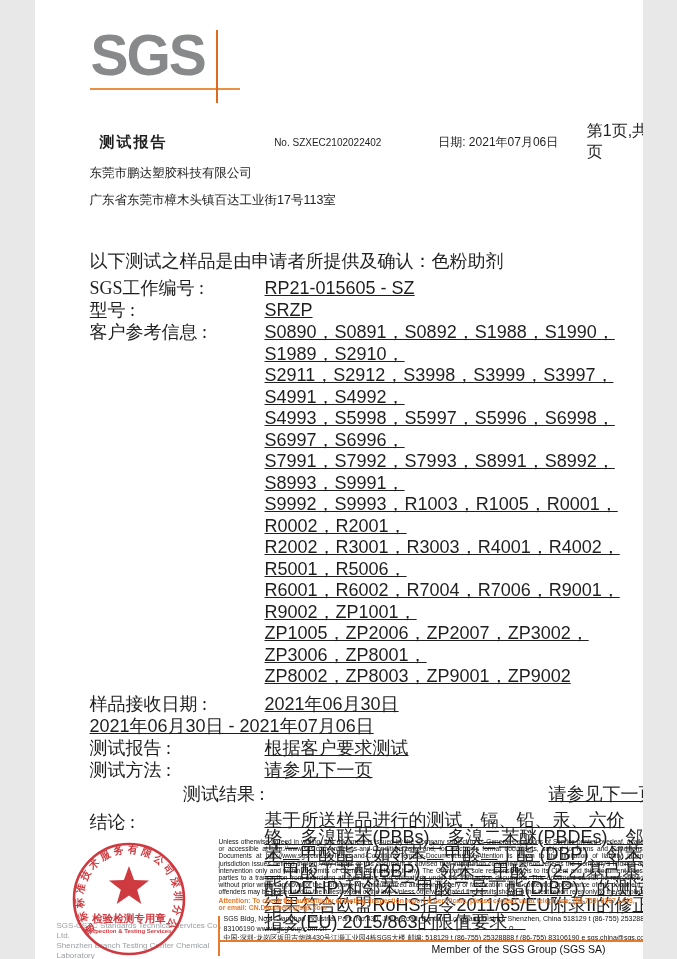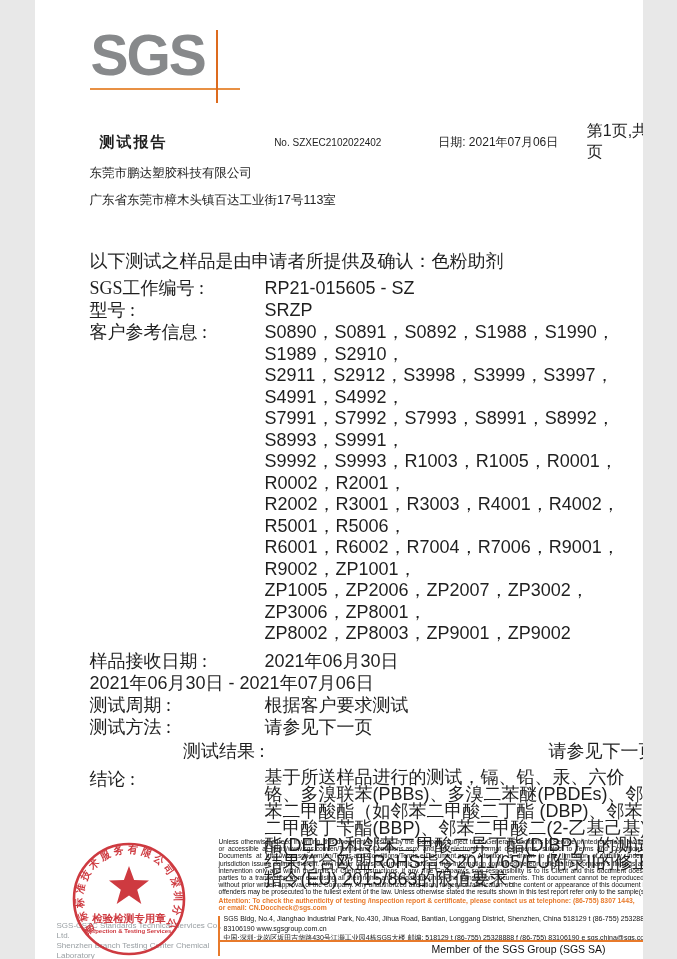--- a/index.html
+++ b/index.html
@@ -26,21 +26,21 @@
   .report-page { font-size:16px;margin-left:19px; }
 
   
   .applicant { position:absolute; left:55px; top:160px; font-size:12.5px; line-height:27px; }
 
   
   .body { position:absolute; left:55px; top:252px; width:567px; font-size:18px; }
   .stmt { line-height:18px; margin-bottom:8px; }
   .row { display:flex; line-height:20px; margin-bottom:2px; }
   .row .lbl { width:175px; flex:none;font-family:Liberation Serif, serif; }
-  .row .val { flex:1; }
+  .row .val { flex:1;text-decoration:underline; }
   .ref-row { margin-bottom:6px; }
   .ref-lines div { line-height:21.5px; }
   .gap-sm { margin-top:4px;text-align:right; }
   .conclusion { margin-top:8px; }
   .conclusion .val { line-height:17px; }
 
   
   .stamp-company {
     position:absolute; left:22px; top:921px; width:180px;
     font-size:8px; line-height:10px; color:#9aa0a4; letter-spacing:0;
@@ -93,40 +93,41 @@
     <div class="row">
       <span class="lbl">型号 :</span>
       <span class="val">SRZP</span>
     </div>
 
     <div class="row ref-row">
       <span class="lbl">客户参考信息 :</span>
       <span class="val ref-lines">
         <div>S0890，S0891，S0892，S1988，S1990，S1989，S2910，</div>
         <div>S2911，S2912，S3998，S3999，S3997，S4991，S4992，</div>
+        <div>S4993，S5998，S5997，S5996，S6998，S6997，S6996，</div>
         <div>S7991，S7992，S7993，S8991，S8992，S8993，S9991，</div>
         <div>S9992，S9993，R1003，R1005，R0001，R0002，R2001，</div>
         <div>R2002，R3001，R3003，R4001，R4002，R5001，R5006，</div>
         <div>R6001，R6002，R7004，R7006，R9001，R9002，ZP1001，</div>
         <div>ZP1005，ZP2006，ZP2007，ZP3002，ZP3006，ZP8001，</div>
         <div>ZP8002，ZP8003，ZP9001，ZP9002</div>
       </span>
     </div>
 
     <div class="row">
       <span class="lbl">样品接收日期 :</span>
       <span class="val">2021年06月30日</span>
     </div>
 
     <div class="row">
       <span class="val">2021年06月30日 - 2021年07月06日</span>
     </div>
 
     <div class="row">
-      <span class="lbl">测试周期 :</span>
+      <span class="lbl">测试报告 :</span>
       <span class="val">根据客户要求测试</span>
     </div>
 
     <div class="row">
       <span class="lbl">测试方法 :</span>
       <span class="val">请参见下一页</span>
     </div>
 
     <div class="row gap-sm">
       <span class="lbl">测试结果 :</span>

